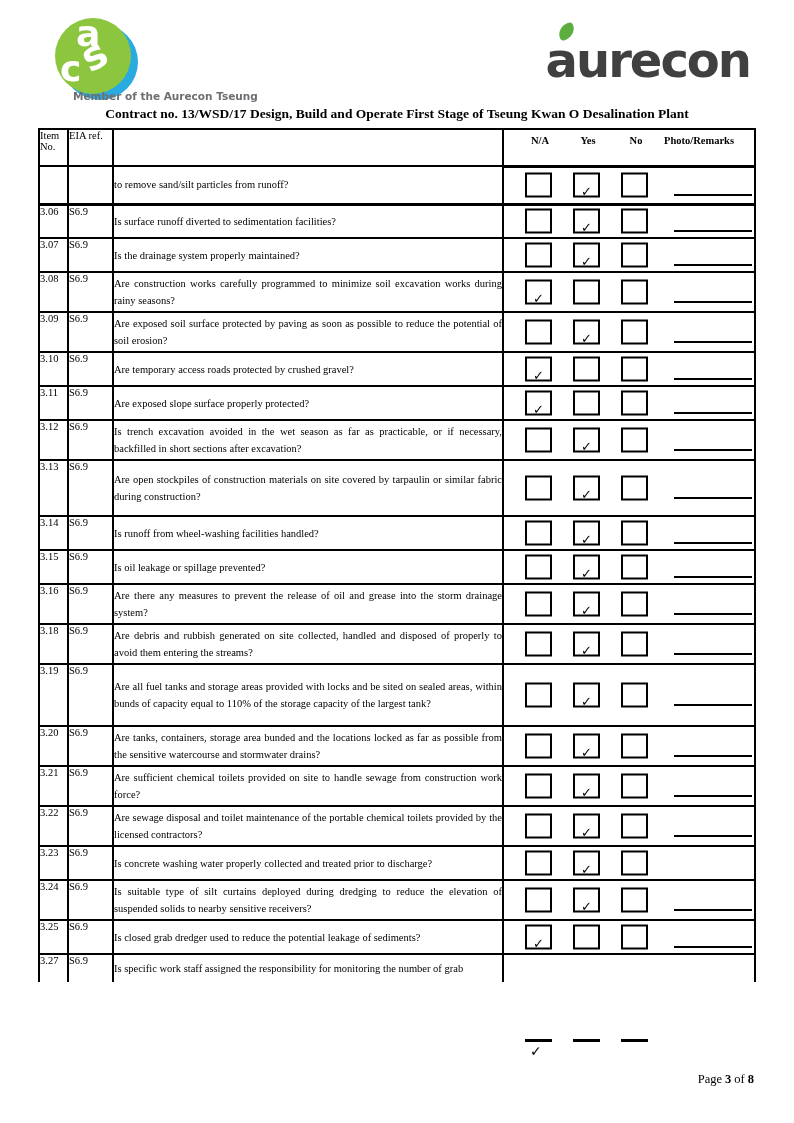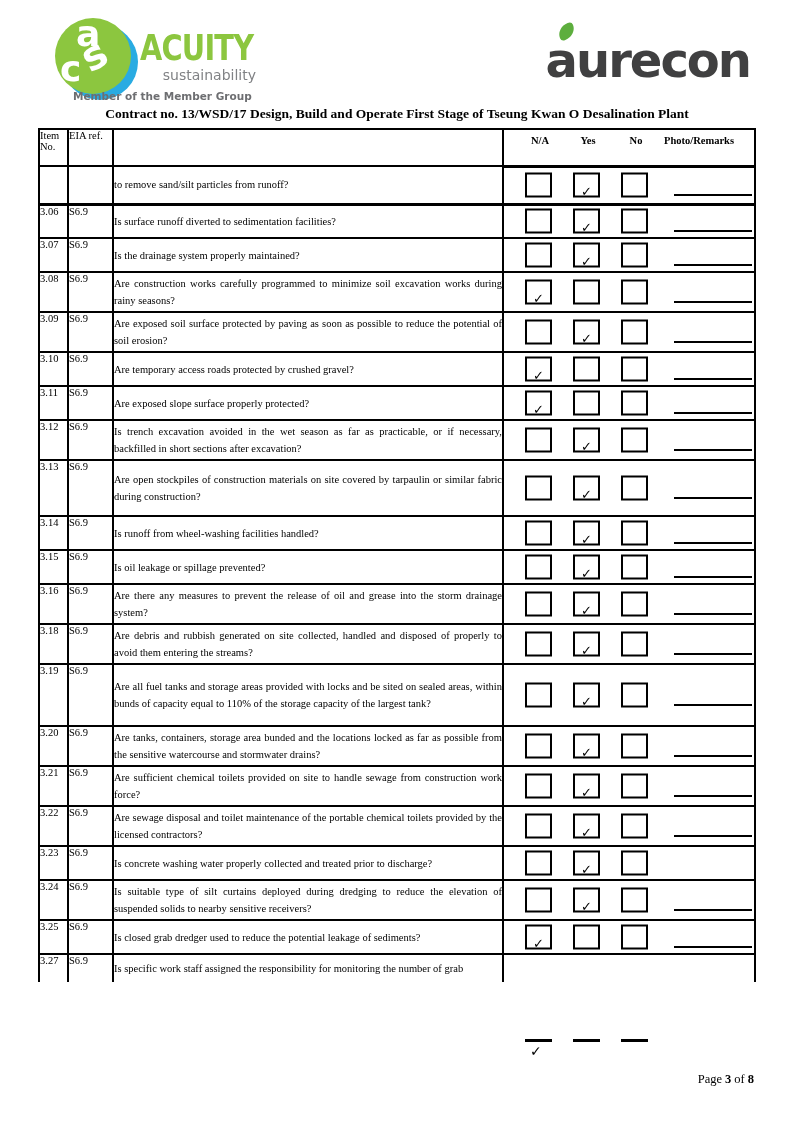--- a/index.html
+++ b/index.html
@@ -80,25 +80,21 @@
 
   <div class="acuity-logo">
     <div class="circle-wrap">
       <div class="blue-crescent"></div>
       <div class="green-circle">
         <span class="m-a">a</span>
         <span class="m-s">s</span>
         <span class="m-c">c</span>
       </div>
     </div>
-    <div class="acuity-text">
-      <div class="acuity-name">ACUITY</div>
-      <div class="acuity-sub">sustainability</div>
-    </div>
-    <div class="acuity-member">Member of the Member Group</div>
+    <div class="acuity-member">Member of the Aurecon Tseung</div>
   </div>
 
   <div class="aurecon-logo">
     <div class="aurecon-leaf"></div>
     <div class="aurecon-name">aurecon</div>
   </div>
 
   <div class="doc-title">Contract no.  13/WSD/17 Design, Build and Operate First Stage of Tseung Kwan O Desalination Plant</div>
 
   <table class="checklist">

